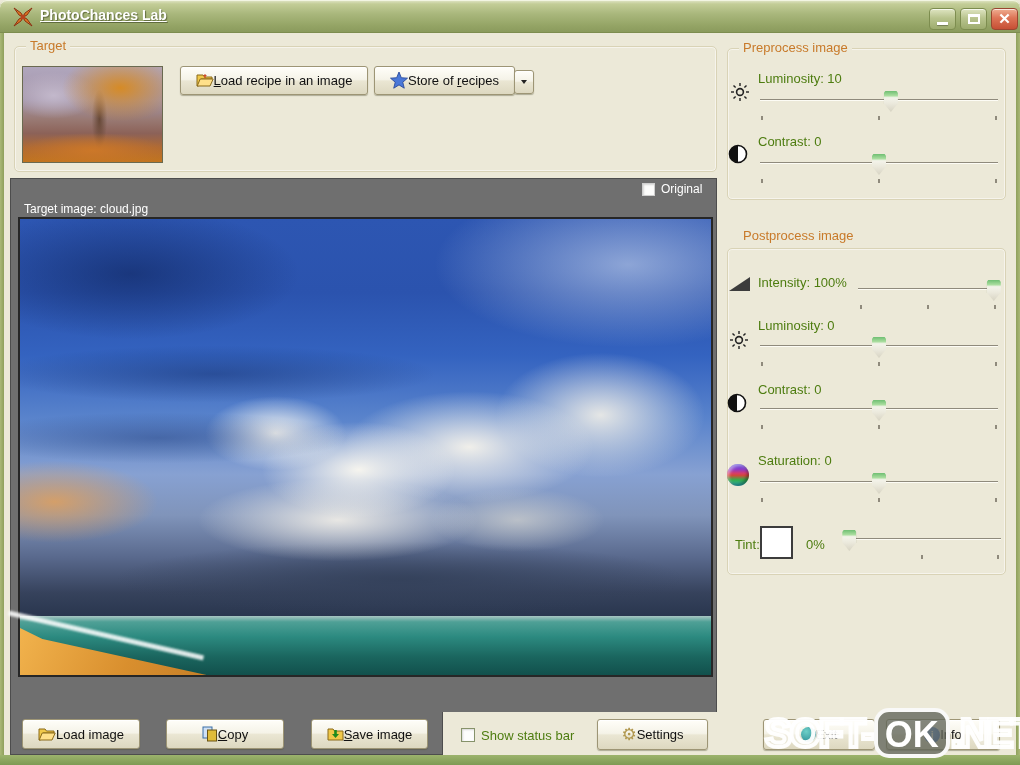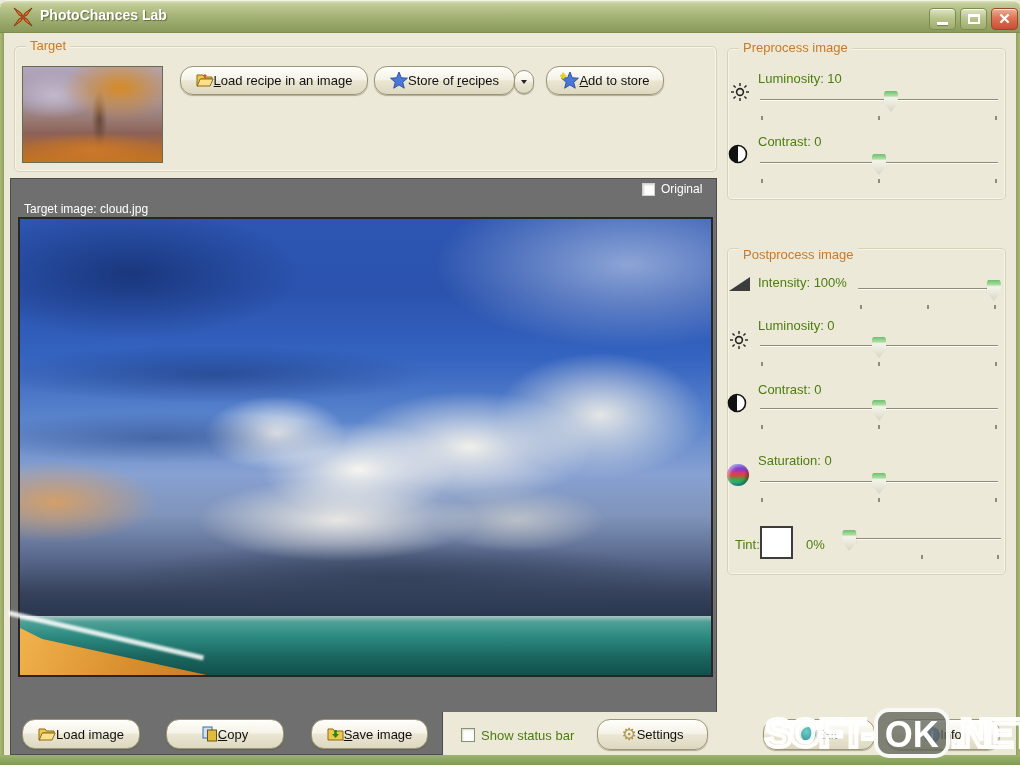--- a/index.html
+++ b/index.html
@@ -5,41 +5,41 @@
   html,body{margin:0;padding:0;background:#555;}
   *{box-sizing:border-box;font-family:"Liberation Sans",sans-serif;}
   #app{position:relative;width:1020px;height:765px;background:#ece9d8;overflow:hidden;}
   u{text-decoration:underline;}
 
   
   .titlebar{position:absolute;left:0;top:0;width:1020px;height:33px;
     background:linear-gradient(180deg,#e3e7ca 0%,#c3cd97 12%,#a9b77c 42%,#94a465 78%,#89995b 100%);
     border-radius:7px 7px 0 0;box-shadow:inset 0 -1px 0 #7d8d4f, inset 0 1px 0 #f2f5e2;}
   .win-title{position:absolute;left:40px;top:7px;color:#fff;font-size:14px;font-weight:bold;
-    text-shadow:1px 1px 1px rgba(90,100,55,.9);}
+    text-shadow:1px 1px 1px rgba(90,100,55,.9);text-decoration:underline;}
   .app-icon{position:absolute;left:12px;top:6px;width:22px;height:22px;}
   .winbtn{position:absolute;top:8px;width:27px;height:22px;border-radius:4px;border:1px solid #7d8d4f;
     background:linear-gradient(180deg,#dfe5c2 0%,#b9c48e 45%,#9dac6e 100%);
     box-shadow:inset 0 1px 0 rgba(255,255,255,.7);display:flex;align-items:center;justify-content:center;}
   .winbtn.close{background:linear-gradient(180deg,#efae92 0%,#dd7456 45%,#c64f35 100%);
     color:#fff;font-weight:bold;font-size:15px;border-color:#9a4630;}
   .minbar{width:11px;height:3px;background:#fff;margin-top:9px;box-shadow:0 1px 1px rgba(0,0,0,.3);}
   .maxbox{width:12px;height:10px;border:2px solid #fff;border-top-width:3px;}
   .edge{position:absolute;background:linear-gradient(90deg,#aab877,#8fa05c);}
   .edge.left{left:0;top:33px;width:4px;height:722px;}
   .edge.right{left:1016px;top:33px;width:4px;height:722px;background:linear-gradient(270deg,#aab877,#8fa05c);}
   .edge.bottom{left:0;top:755px;width:1020px;height:10px;background:linear-gradient(180deg,#9cb36c,#7e9a54);}
 
   
   .group{position:absolute;border:1px solid #d9d3b6;border-radius:5px;box-shadow:inset 0 0 0 1px rgba(255,255,255,.5);}
   .group-label{position:absolute;background:#ece9d8;padding:0 4px;color:#c87a2a;font-size:13px;line-height:14px;}
 
   
   .btn{position:absolute;display:flex;align-items:center;justify-content:center;
-    border:1px solid #9d9575;border-radius:13px;font-size:13px;color:#111;
+    border:1px solid #9d9575;border-radius:3px;font-size:13px;color:#111;
     background:linear-gradient(180deg,#fffef9 0%,#f5f3e8 46%,#eae6d3 52%,#ddd8c0 100%);
     box-shadow:0 1px 1px rgba(80,80,50,.4), inset 0 1px 0 #fff;cursor:default;}
   .btn .ic{flex:0 0 auto;display:flex;align-items:center;}
 
   .cb{position:absolute;background:#fdfdfc;border:1px solid #86926a;box-shadow:inset 1px 1px 2px rgba(0,0,0,.15);}
   .lbl{position:absolute;font-size:13px;color:#4d7c0f;white-space:nowrap;}
   .lbl.white{color:#fff;}
 
   
   .panel-main{position:absolute;left:10px;top:178px;width:707px;height:534px;background:#6f6f6f;
@@ -160,30 +160,20 @@
         </svg>
     </span>
     <span>Store of <u>r</u>ecipes</span>
   </button>
   <button class="btn" style="left:514px;top:70px;width:20px;height:24px">
     <svg width="9" height="6" viewBox="0 0 9 6">
         <path d="M0 0h9L4.5 6z" fill="#222"></path>
       </svg>
   </button>
 
-  <button class="btn" style="left:546px;top:66px;width:118px;height:29px">
-    <span class="ic">
-      <svg width="19" height="17" viewBox="0 0 21 19">
-          <path d="M11 0l2.6 6.4 6.9.5-5.3 4.5 1.7 6.7L11 14.4 5.1 18.1l1.7-6.7L1.5 6.9l6.9-.5z" fill="#4a78d8" stroke="#2a4a9a"></path>
-          <rect x="0" y="3" width="7" height="2.4" fill="#e8d019"></rect>
-          <rect x="2.3" y="0.7" width="2.4" height="7" fill="#e8d019"></rect>
-        </svg>
-    </span>
-    <span><u>A</u>dd to store</span>
-  </button>
 
   <div class="panel-main"></div>
   <div class="panel-tab"></div>
 
   <span class="cb" style="left:642px;top:183px;width:13px;height:13px;border-color:#cfcfcf"></span>
   <span class="lbl white" style="left:661px;top:182px;font-size:12px">Original</span>
   <span class="lbl white" style="left:24px;top:202px;font-size:12px">Target image: cloud.jpg</span>
 
   <div class="photo">
     <div class="sea"></div>
@@ -223,21 +213,21 @@
   <span class="lbl" style="left:758px;top:134px">Contrast: 0</span>
   <div class="slider" style="left:760px;top:154px;width:238px">
     <div class="track"></div>
     <div class="thumb" style="left: 50%;"></div>
     <span class="tick" style="left:1%"></span>
     <span class="tick" style="left:50%"></span>
     <span class="tick" style="left:99%"></span>
   </div>
 
   <div class="group" style="left:727px;top:248px;width:279px;height:327px"></div>
-  <span class="group-label" style="left:739px;top:248px">Postprocess image</span>
+  <span class="group-label" style="left:739px;top:229px">Postprocess image</span>
 
   <svg class="picon" style="left:729px;top:277px" width="22" height="15" viewBox="0 0 22 15">
       <polygon points="0,14 21,14 21,0" fill="#3c3c3c"></polygon>
     </svg>
   <span class="lbl" style="left:758px;top:275px">Intensity: 100%</span>
   <div class="slider" style="left:858px;top:280px;width:140px">
     <div class="track"></div>
     <div class="thumb" style="left: 97%;"></div>
     <span class="tick" style="left:2%"></span>
     <span class="tick" style="left:50%"></span>

